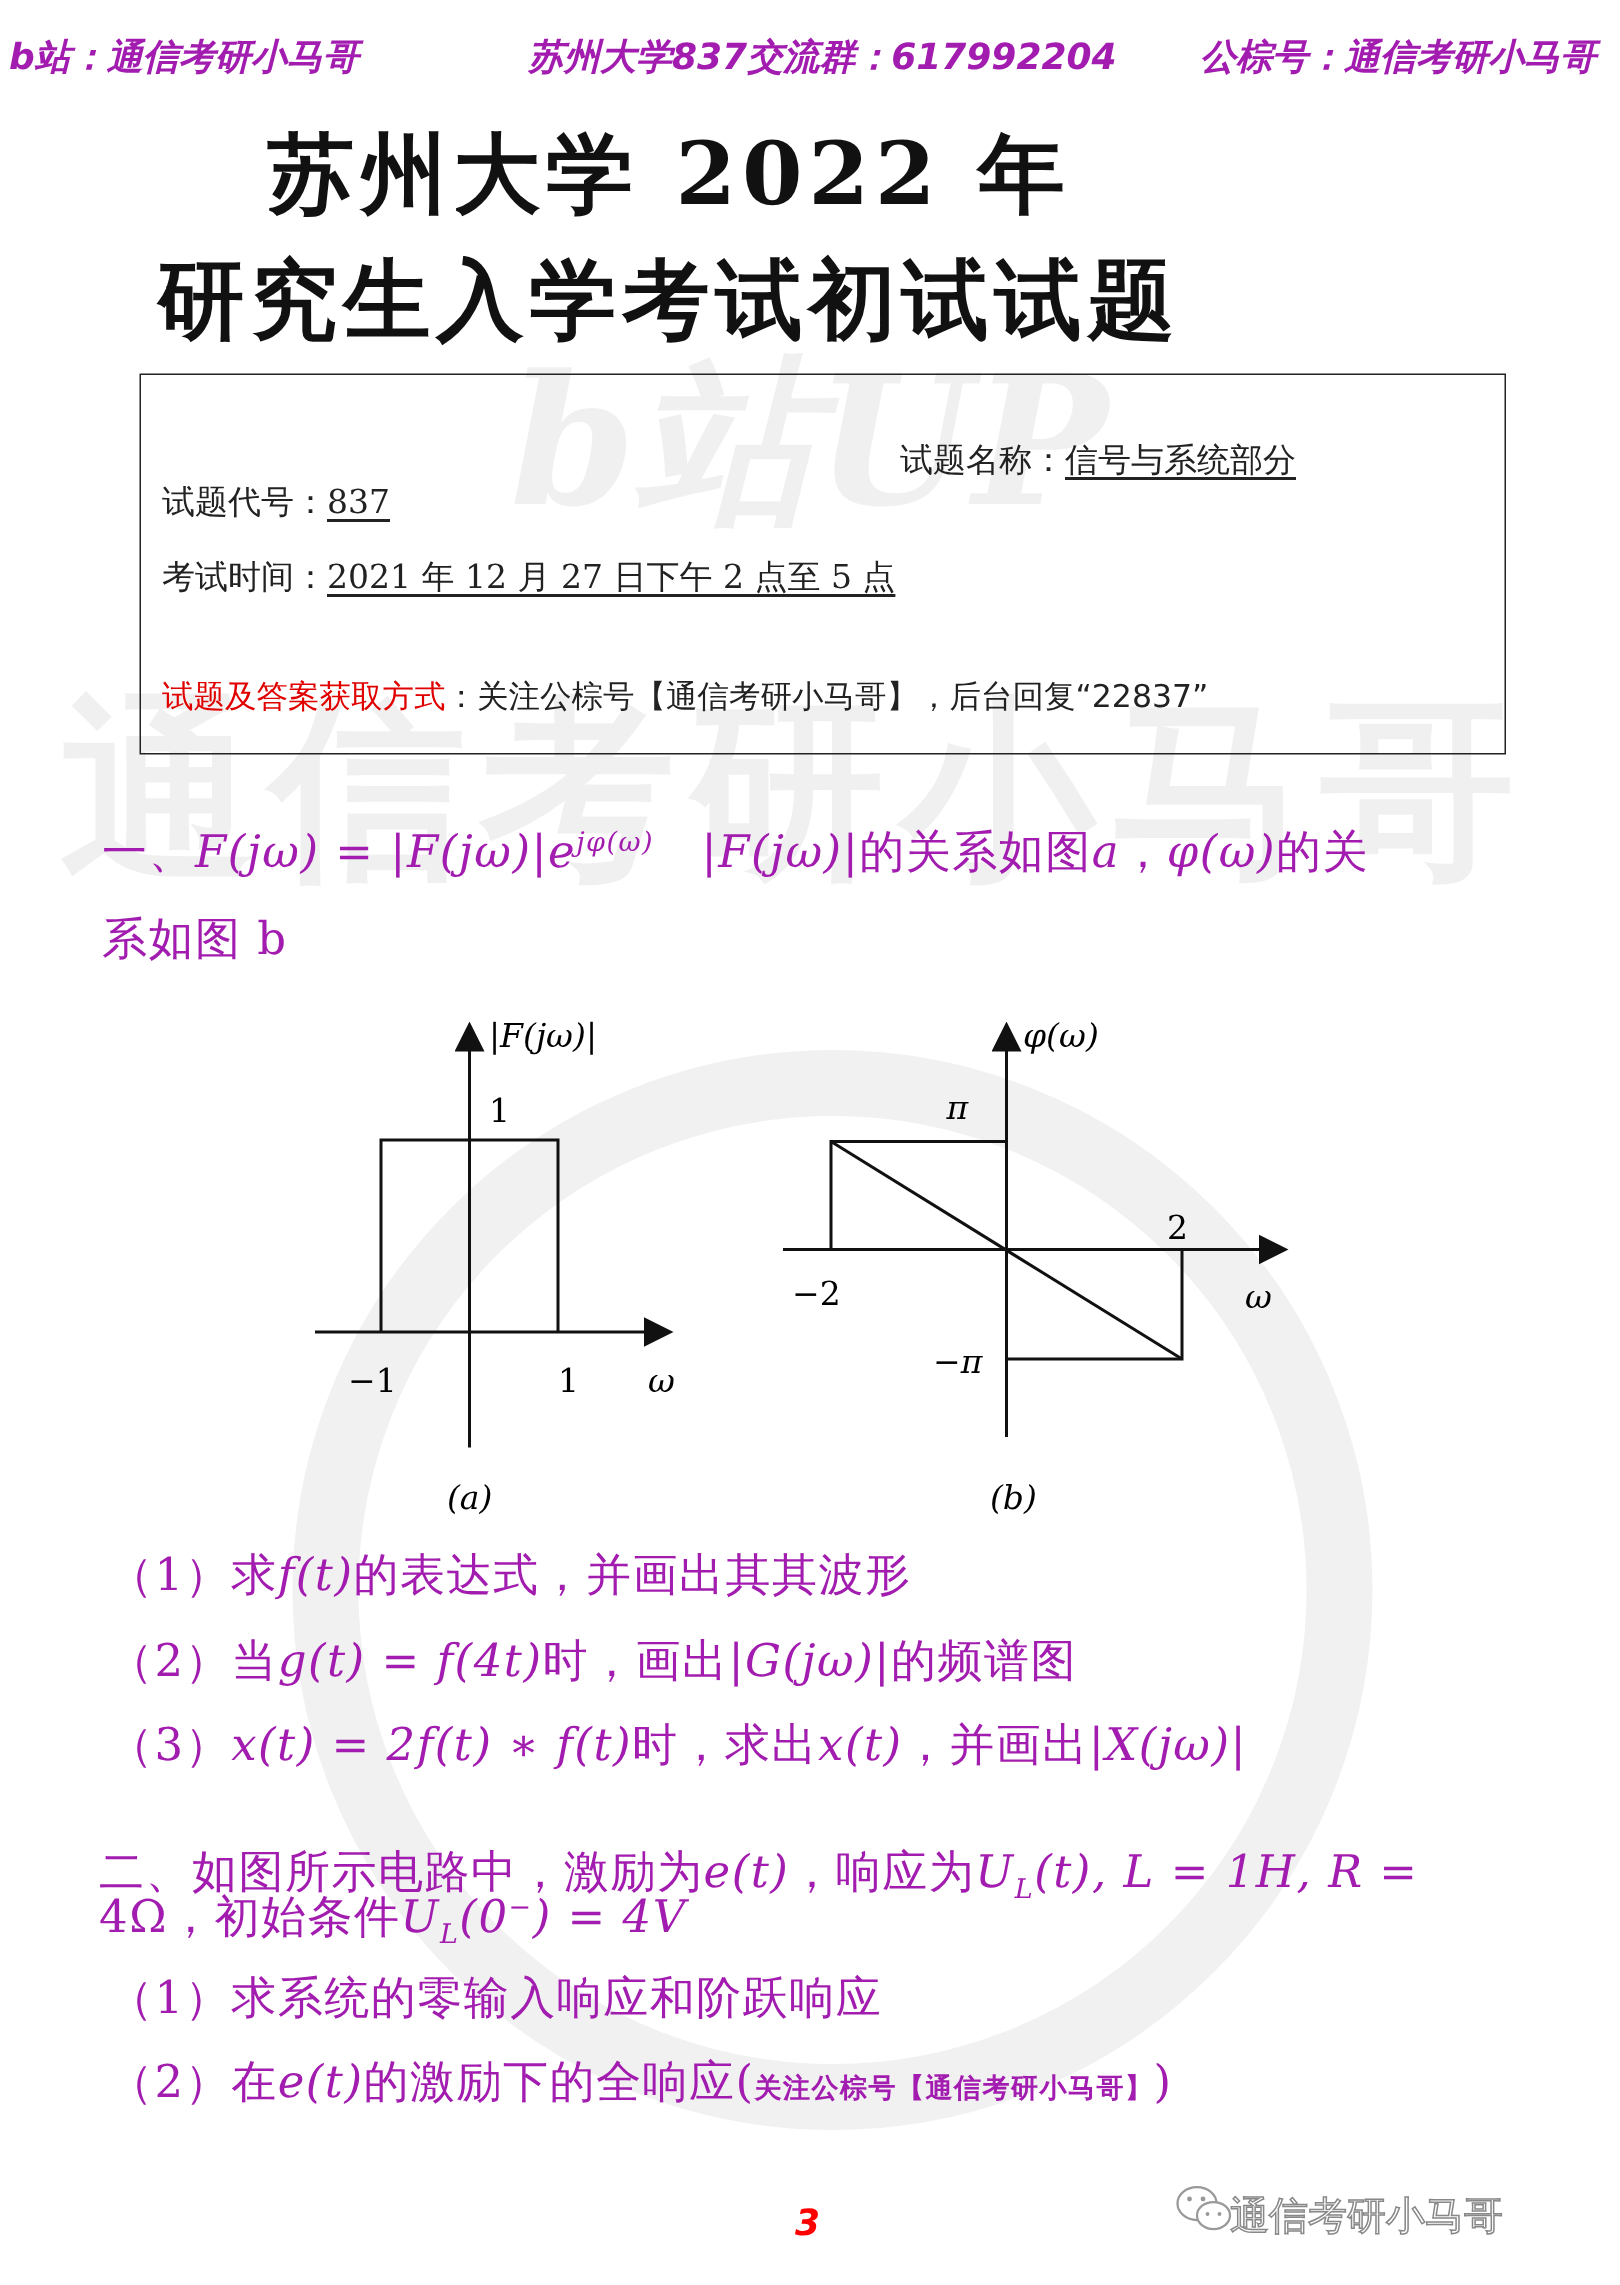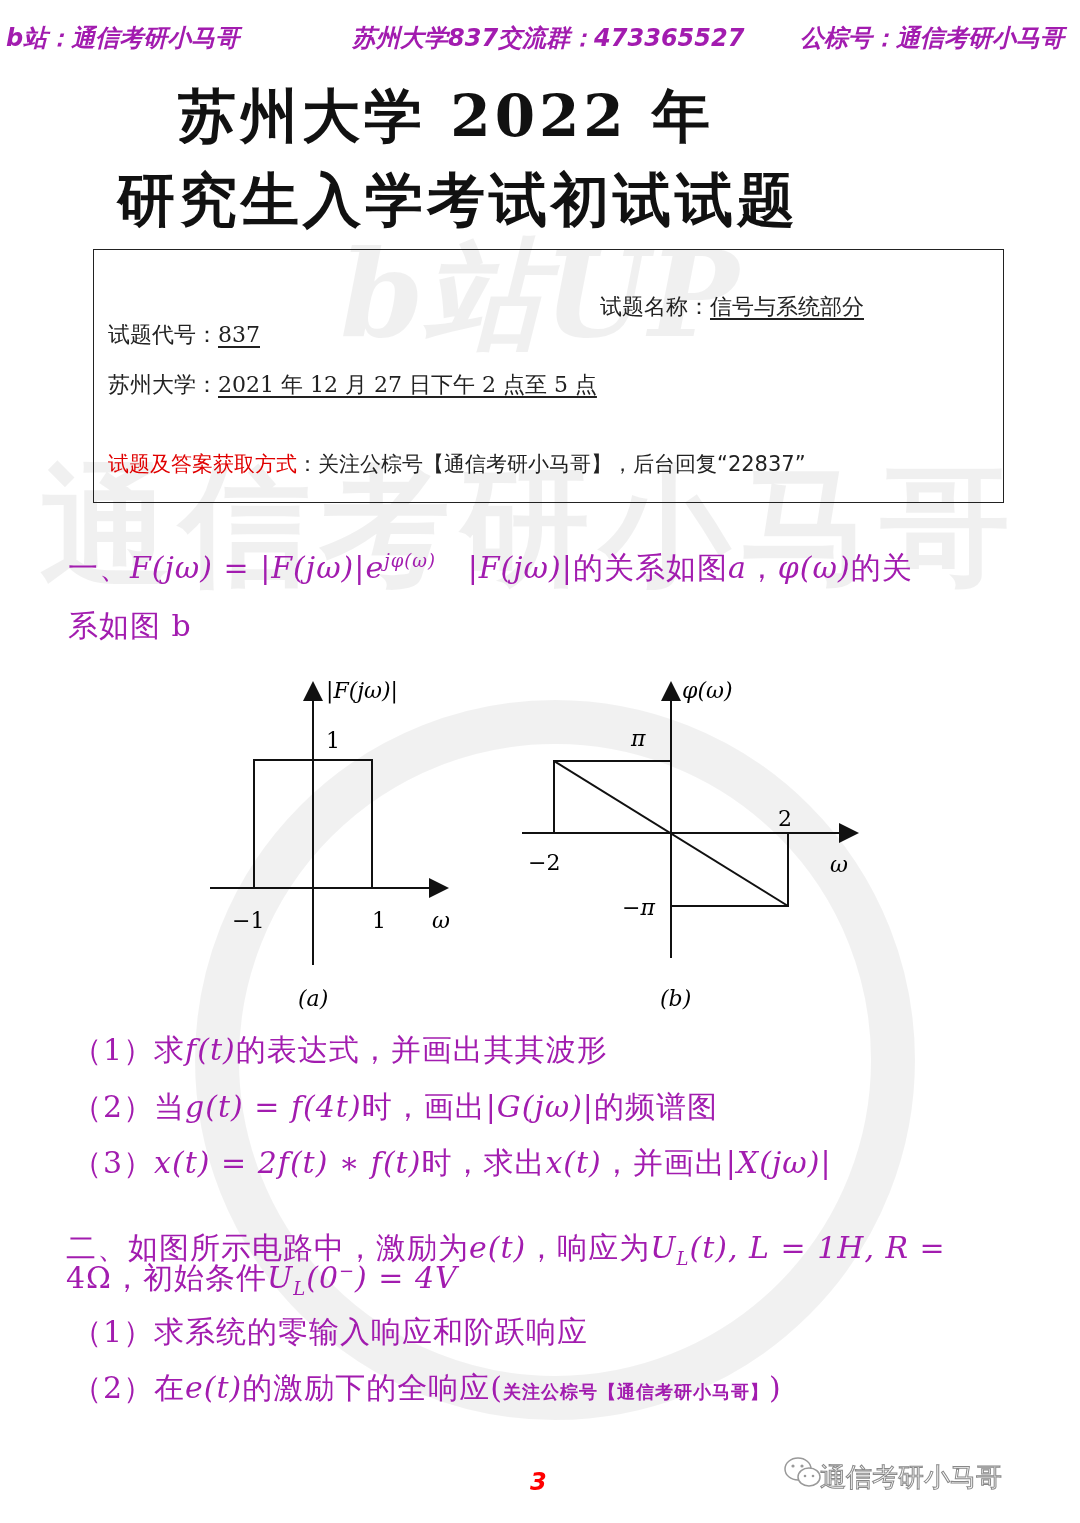--- a/index.html
+++ b/index.html
@@ -32,35 +32,35 @@
   svg text { font-family: "DejaVu Serif", serif; }
 </style>
 </head>
 <body>
 
 <div class="abs watermark" style="left:340px; top:215px; font-size:120px; font-style:italic;">b站UP</div>
 <div class="abs watermark" style="left:40px; top:440px; font-size:130px; letter-spacing:10px;">通信考研小马哥</div>
 <div class="abs stamp"></div>
 
 <div class="abs red-header" style="left:6px;">b站：通信考研小马哥</div>
-<div class="abs red-header" style="left:352px;">苏州大学837交流群：473365527</div>
+<div class="abs red-header" style="left:352px;">苏州大学837交流群：617992204</div>
 <div class="abs red-header" style="left:800px;">公棕号：通信考研小马哥</div>
 
 <div class="abs title" style="top:78px;">苏州大学 2022 年</div>
-<div class="abs title" style="top:162px;padding-left:12px;">研究生入学考试初试试题</div>
+<div class="abs title" style="top:162px;">研究生入学考试初试试题</div>
 
 <div class="abs infobox"></div>
 <div class="abs info" style="left:108px; top:292px;margin-top:28px;">
   <span>试题代号：</span><span class="u">837</span>
 </div>
 <div class="abs info" style="left:600px; top:292px;">
   <span>试题名称：</span><span class="u">信号与系统部分</span>
 </div>
 <div class="abs info" style="left:108px; top:370px;">
-  <span>苏州大学：</span><span class="u">2021 年 12 月 27 日下午 2 点至 5 点</span>
+  <span>考试时间：</span><span class="u">2021 年 12 月 27 日下午 2 点至 5 点</span>
 </div>
 <div class="abs info" style="left:108px; top:450px; font-family:'DejaVu Sans', sans-serif; font-size:21px;">
   <span class="red">试题及答案获取方式</span><span>：关注公棕号【通信考研小马哥】，后台回复“22837”</span>
 </div>
 
 <div class="abs q" style="left:68px; top:548px;">
   <span>一、</span><span class="m">F(jω) = |F(jω)|e</span><sup class="m">jφ(ω)</sup>&nbsp;&nbsp;&nbsp;<span class="m">|F(jω)|</span><span>的关系如图</span><span class="m">a</span><span>，</span><span class="m">φ(ω)</span><span>的关</span>
 </div>
 <div class="abs q" style="left:68px; top:606px;">系如图 b</div>
 

